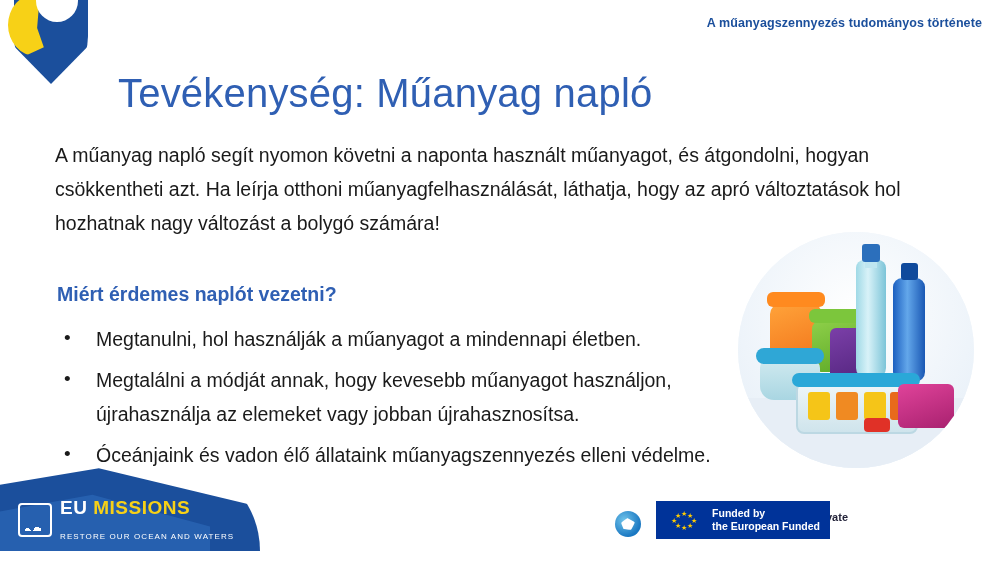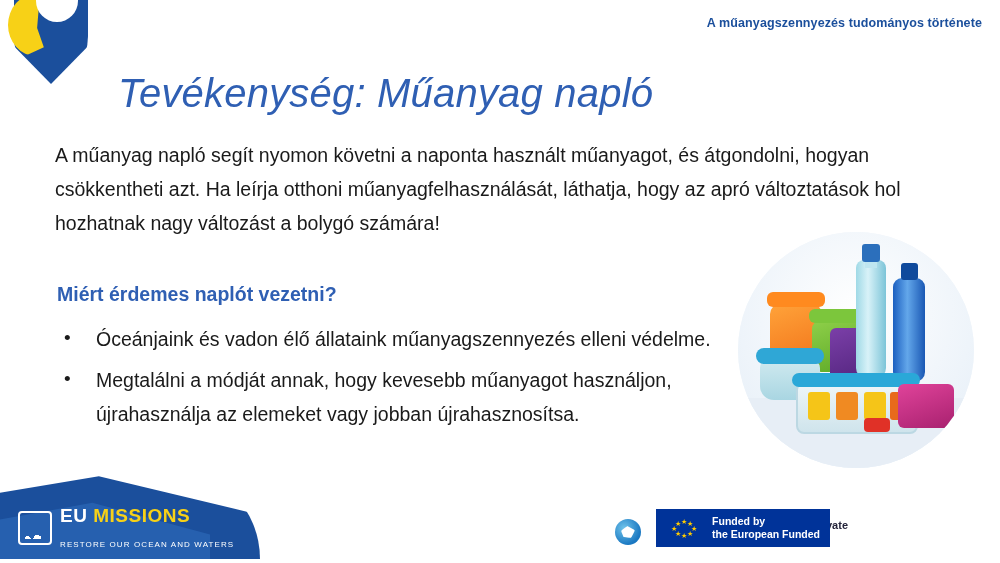--- a/index.html
+++ b/index.html
@@ -67,21 +67,20 @@
 
   
   .page-title {
     position: absolute;
     left: 118px;
     top: 44px;
     font-size: 40px;
     color: #2f5fb3;
     font-weight: normal;
     letter-spacing: 0.2px;
-    font-style: italic;
   }
 
   
   .intro {
     position: absolute;
     left: 55px;
     top: 118px;
     width: 890px;
     font-size: 19.5px;
     line-height: 1.75;
@@ -244,21 +243,21 @@
   
   .red-cap {
     left: 126px; top: 186px; width: 26px; height: 14px;
     background: #e03127; border-radius: 4px;
   }
 
   
   .bottom-band {
     position: absolute;
     left: 0;
-    bottom: 4px;
+    bottom: 12px;
     width: 848px;
     height: 58px;
     background: #ffffff;
     border-top: 0;
   }
   .bottom-wave {
     position: absolute;
     left: 0;
     bottom: 0;
     width: 260px;
@@ -401,22 +400,23 @@
 
 <div class="header-note">A műanyagszennyezés tudományos története</div>
 
 <h1 class="page-title">Tevékenység: Műanyag napló</h1>
 
 <p class="intro">A műanyag napló segít nyomon követni a naponta használt műanyagot, és átgondolni, hogyan csökkentheti azt. Ha leírja otthoni műanyagfelhasználását, láthatja, hogy az apró változtatások hol hozhatnak nagy változást a bolygó számára!</p>
 
 <div class="subheading">Miért érdemes naplót vezetni?</div>
 
 <ul class="bullets">
+  <li>Megtanulni, hol használják a műanyagot a mindennapi életben.</li>
+  <li>Megtalálni a módját annak, hogy kevesebb műanyagot használjon, újrahasználja az elemeket vagy jobban újrahasznosítsa.</li>
   <li>Óceánjaink és vadon élő állataink műanyagszennyezés elleni védelme.</li>
-  <li>Megtalálni a módját annak, hogy kevesebb műanyagot használjon, újrahasználja az elemeket vagy jobban újrahasznosítsa.</li>
 </ul>
 
 <div class="photo">
   <div class="bg"></div>
   <div class="shelf"></div>
 
   <div class="item orange-jar">
     <div class="lid"></div>
   </div>
   <div class="item green-jar">

